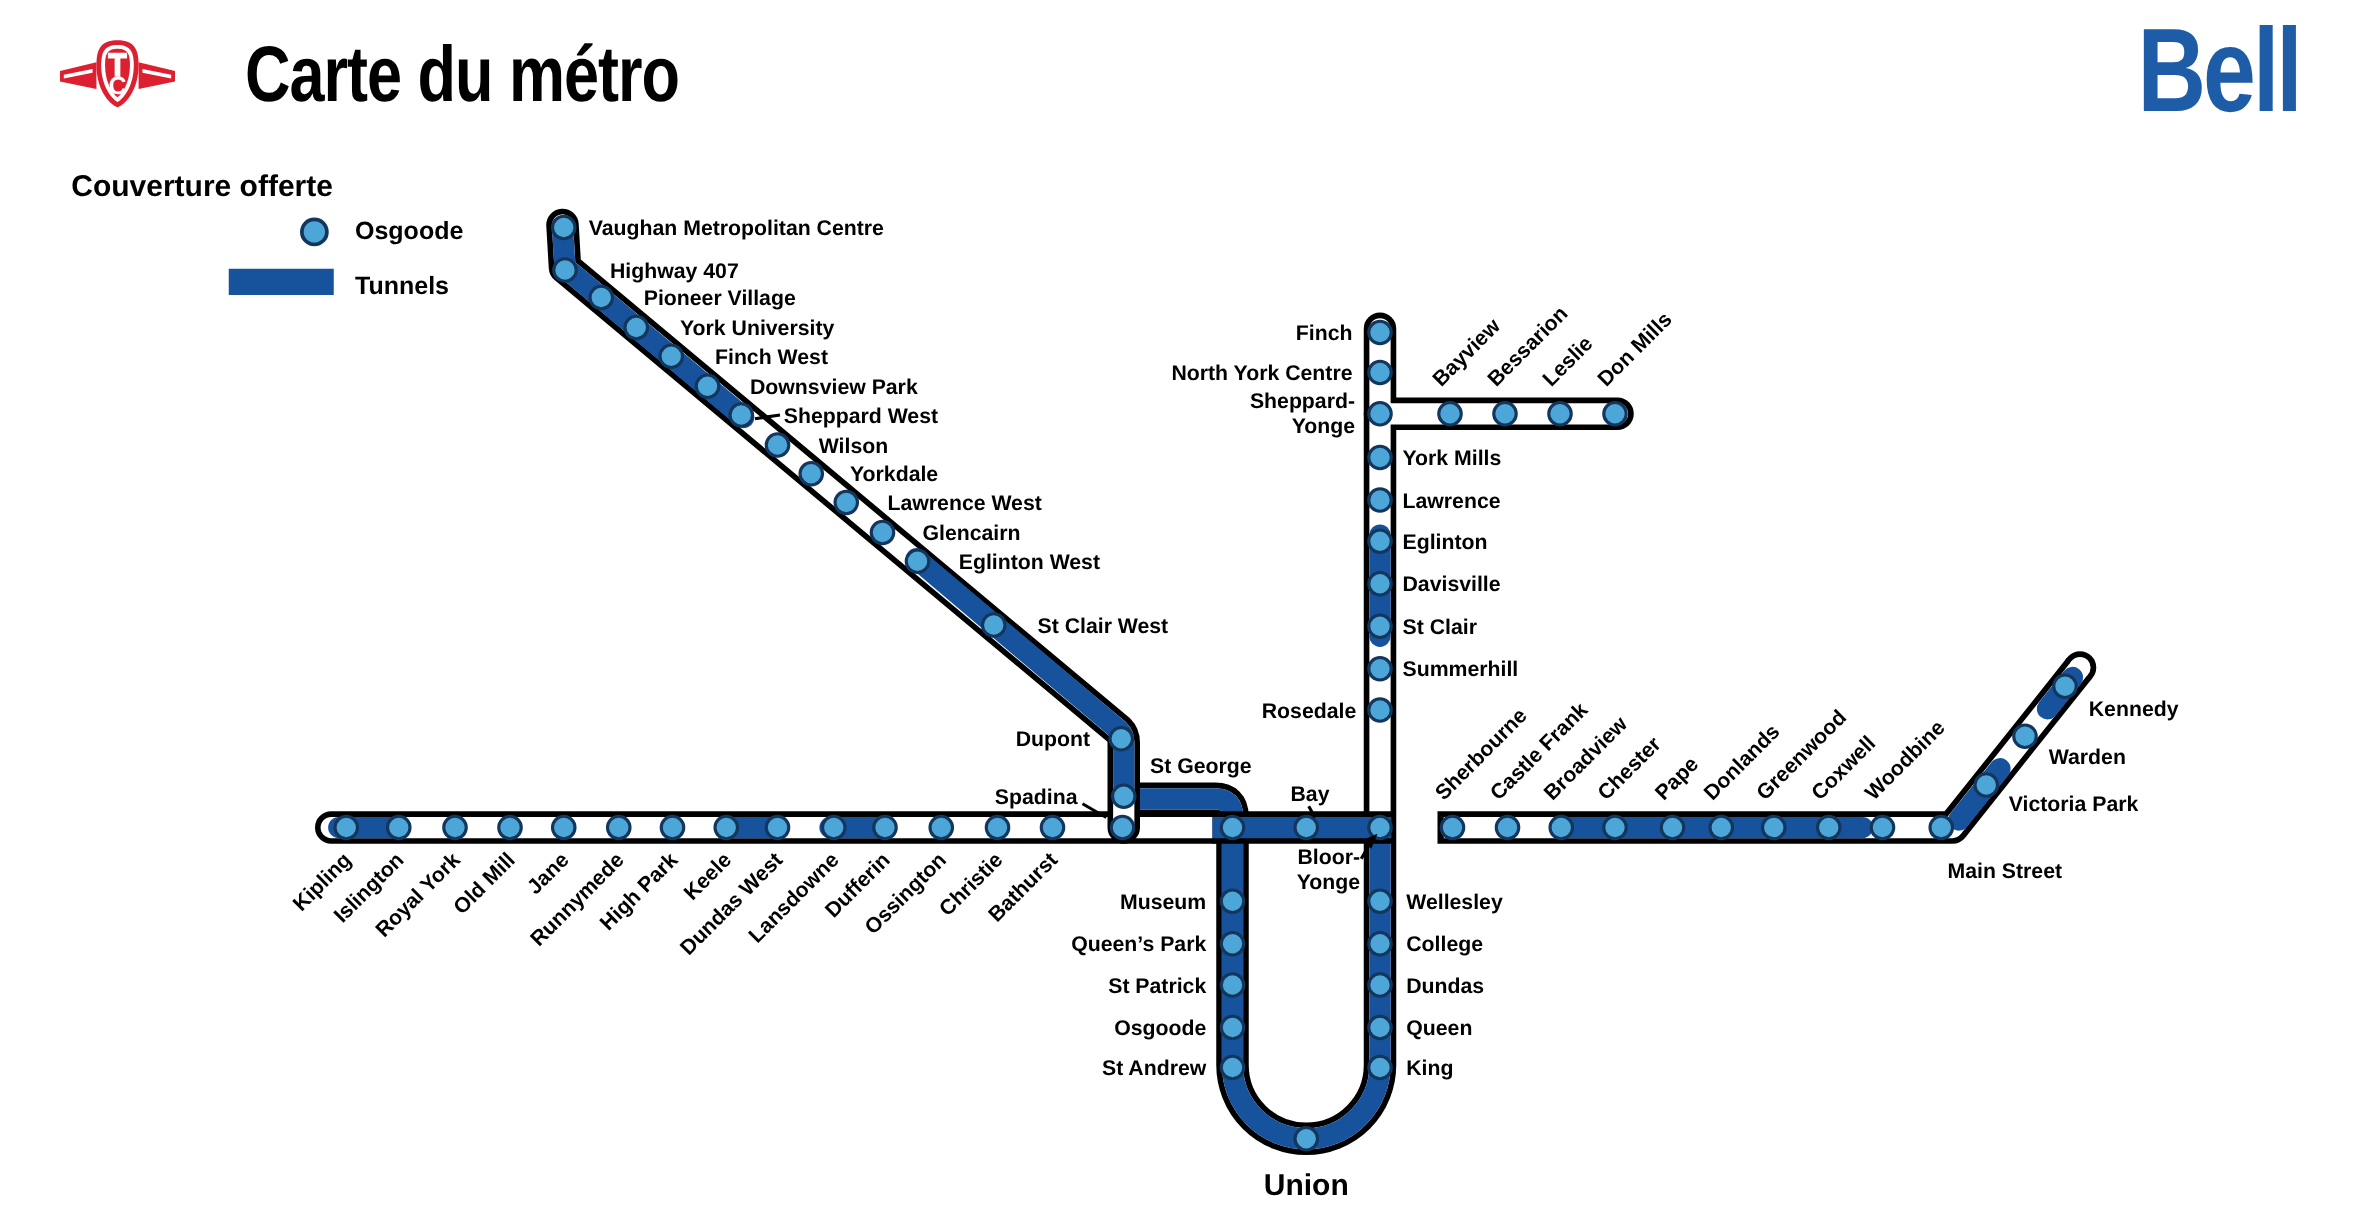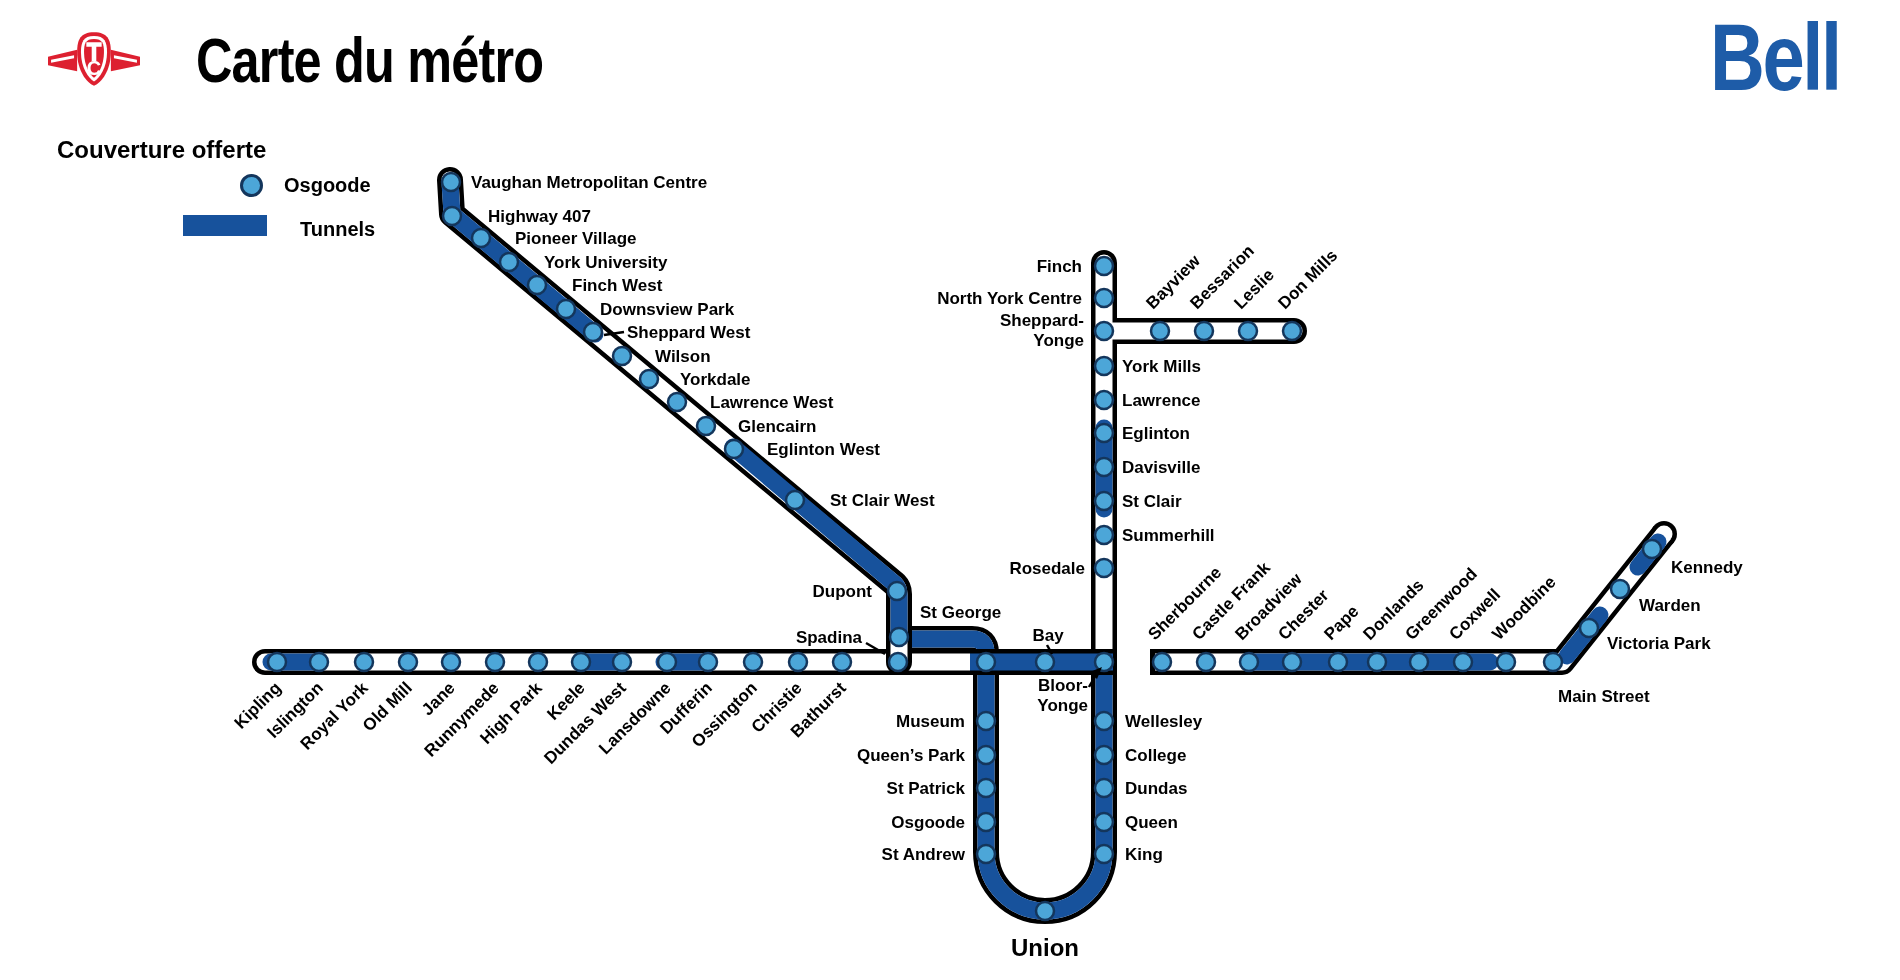--- a/index.html
+++ b/index.html
@@ -11,21 +11,21 @@
   .page-title{position:absolute;left:196px;top:24px;margin:0;font-size:63px;font-weight:bold;
         letter-spacing:-1px;color:#000;transform:scaleX(0.8);transform-origin:left top;white-space:nowrap;}
   .bell-logo{position:absolute;left:1710px;top:10px;font-size:95px;font-weight:bold;line-height:1;
         letter-spacing:-3px;transform:scaleX(0.8);transform-origin:left top;}
   .legend{position:absolute;left:0;top:0;}
   .legend-heading{position:absolute;left:57px;top:136px;font-size:24px;font-weight:bold;white-space:nowrap;}
   .legend-station-swatch{position:absolute;left:240px;top:174px;width:17px;height:17px;border-radius:50%;
         border:3px solid #14365C;}
   .legend-stations-label{position:absolute;left:284px;top:174px;font-size:20px;font-weight:bold;}
   .legend-tunnel-swatch{position:absolute;left:183px;top:215px;width:84px;height:21px;}
-  .legend-tunnels-label{position:absolute;left:300px;top:218px;font-size:20px;font-weight:bold;}
+  .legend-tunnels-label{position:absolute;left:284px;top:218px;font-size:20px;font-weight:bold;}
 </style>
 </head>
 <body>
 
 <div class="page">
 
   <div class="app-header">
     <svg class="ttc-logo" viewBox="0 0 120 78">
       <polygon points="0,36 38,27 38,55 0,47" fill="#DD2030"></polygon>
       <polygon points="120,36 82,27 82,55 120,47" fill="#DD2030"></polygon>

